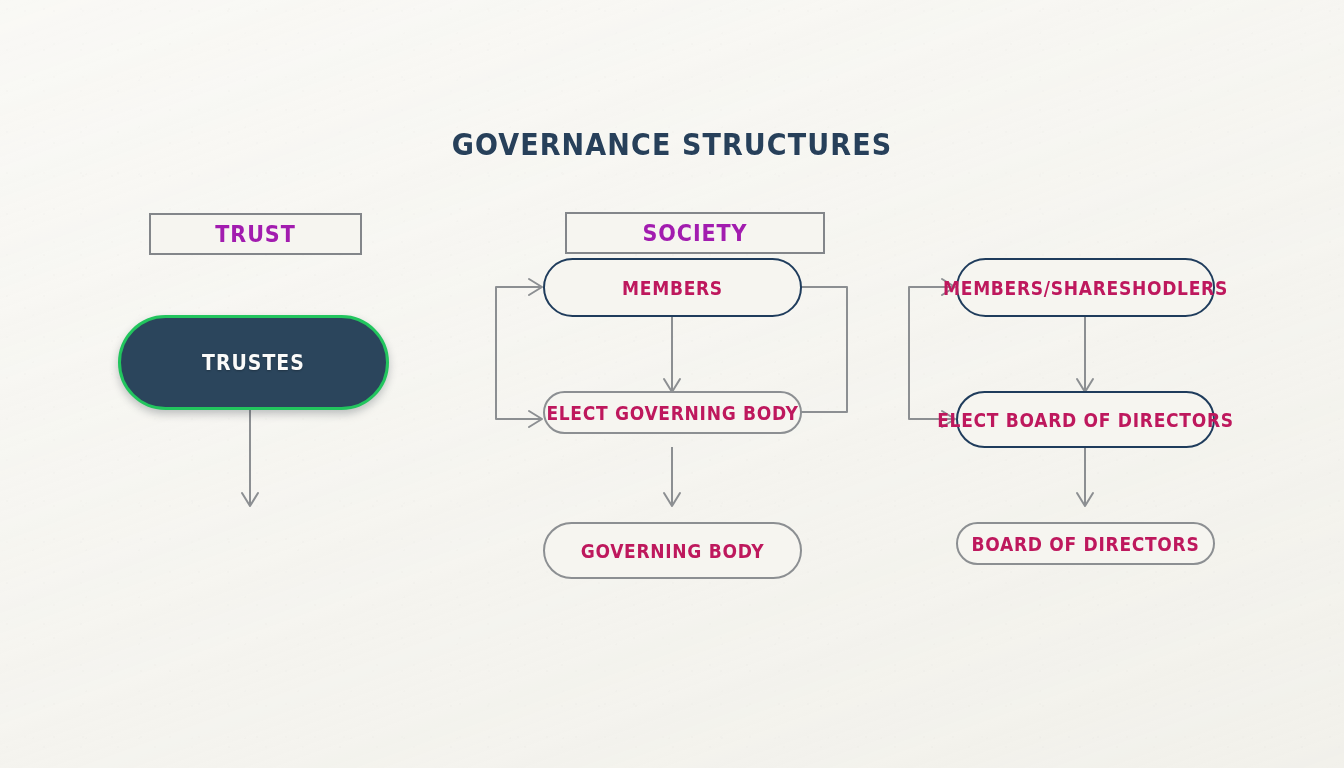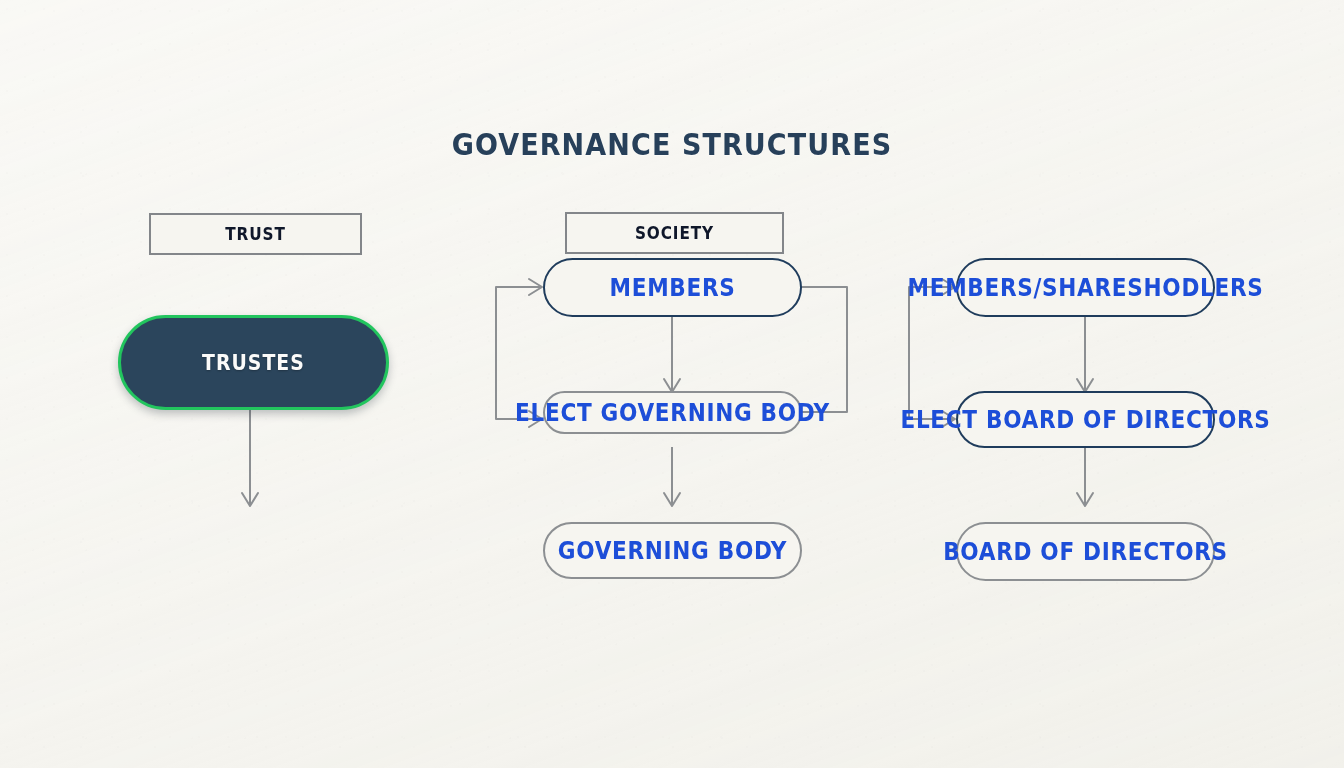--- a/index.html
+++ b/index.html
@@ -62,46 +62,46 @@
     height: 42px;
     background: #f6f5f0;
     display: flex;
     align-items: center;
     justify-content: center;
     z-index: 5;
   }
   .header-box .box-label {
     font-family: "DejaVu Sans Condensed", "Liberation Sans Narrow", "Liberation Sans", sans-serif;
     font-weight: 700;
-    font-size: 17px;
+    font-size: 23px;
     letter-spacing: .9px;
-    color: #0f172a;
+    color: #a21caf;
     text-transform: uppercase;
     white-space: nowrap;
   }
   .border-gray  { border: 2px solid #83868a; }
   .border-navy  { border: 2.5px solid #1f3c5c; }
 
   
   .pill {
     position: absolute;
     box-sizing: border-box;
     border-radius: 999px;
     display: flex;
     align-items: center;
     justify-content: center;
     background: #f6f5f0;
     z-index: 6;
   }
   .pill .box-label {
     font-family: "DejaVu Sans Condensed", "Liberation Sans Narrow", "Liberation Sans", sans-serif;
     font-weight: 700;
-    font-size: 24px;
+    font-size: 19px;
     letter-spacing: .7px;
-    color: #1d4ed8;
+    color: #be185d;
     text-transform: uppercase;
     white-space: nowrap;
   }
   .pill.filled {
     background: #2b455c;
     border: 3px solid #22c55e;
     box-shadow: 0 4px 9px rgba(40,50,60,0.28);
   }
   .pill.filled .box-label {
     color: #fbfbfa;
@@ -155,21 +155,21 @@
 
     <path d="M 338 287 L 385 287 L 385 412 L 338 412" fill="none" stroke="#8c8f92" stroke-width="2" stroke-linecap="round" stroke-linejoin="round"></path>
 
     <line x1="210" y1="317" x2="210" y2="390" stroke="#8c8f92" stroke-width="2"></line>
     <polyline points="202,379 210,392 218,379" fill="none" stroke="#8c8f92" stroke-width="2" stroke-linecap="round" stroke-linejoin="round"></polyline>
 
     <line x1="210" y1="447" x2="210" y2="504" stroke="#8c8f92" stroke-width="2"></line>
     <polyline points="202,493 210,506 218,493" fill="none" stroke="#8c8f92" stroke-width="2" stroke-linecap="round" stroke-linejoin="round"></polyline>
   </svg>
 
-  <div class="header-box border-gray" style="left:103px; top:212px; width:219px;">
+  <div class="header-box border-gray" style="left:103px; top:212px; width:260px;">
     <span class="box-label">SOCIETY</span>
   </div>
 
   <div class="pill border-navy" style="left:81px; top:258px; width:259px; height:59px;">
     <span class="box-label">MEMBERS</span>
   </div>
 
   <div class="pill border-grayish" style="left:81px; top:391px; width:259px; height:43px;">
     <span class="box-label">ELECT GOVERNING BODY</span>
   </div>
@@ -196,16 +196,16 @@
 
 
   <div class="pill border-navy" style="left:81px; top:258px; width:259px; height:59px;">
     <span class="box-label">MEMBERS/SHARESHODLERS</span>
   </div>
 
   <div class="pill border-navy" style="left:81px; top:391px; width:259px; height:57px;">
     <span class="box-label">ELECT BOARD OF DIRECTORS</span>
   </div>
 
-  <div class="pill border-grayish" style="left:81px; top:522px; width:259px; height:59px;">
+  <div class="pill border-grayish" style="left:81px; top:522px; width:259px; height:43px;">
     <span class="box-label">BOARD OF DIRECTORS</span>
   </div>
 </div>
 
 </body></html>

